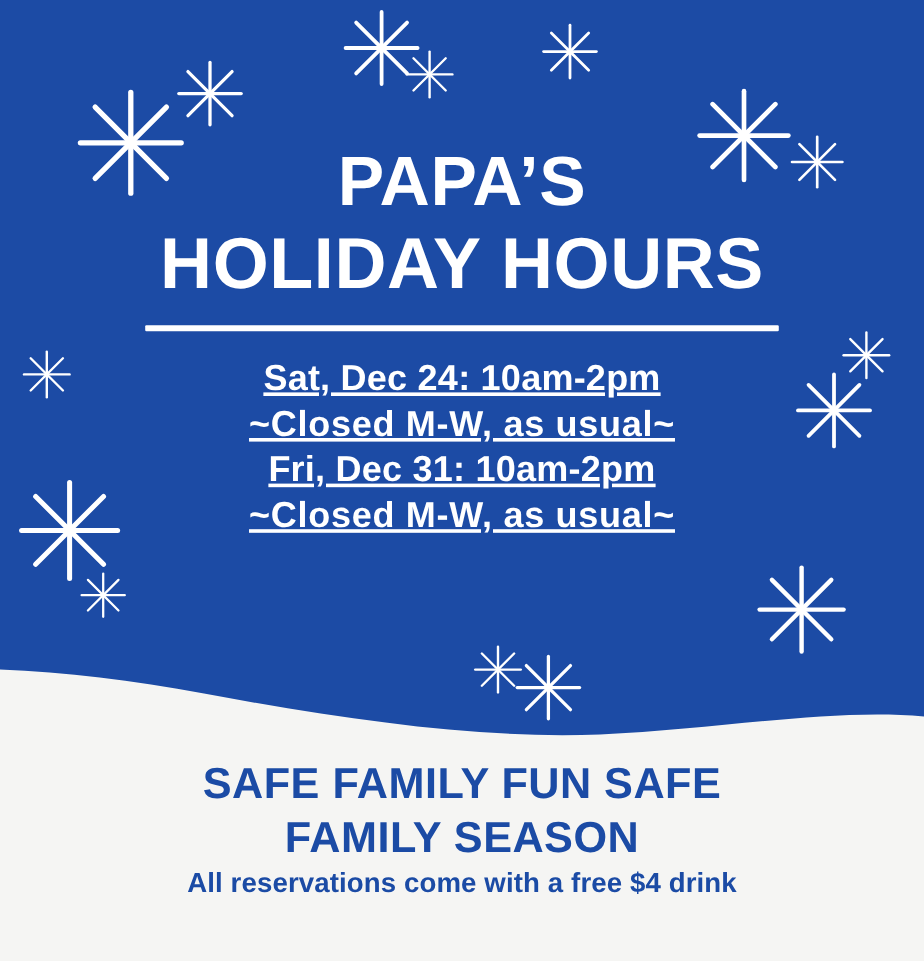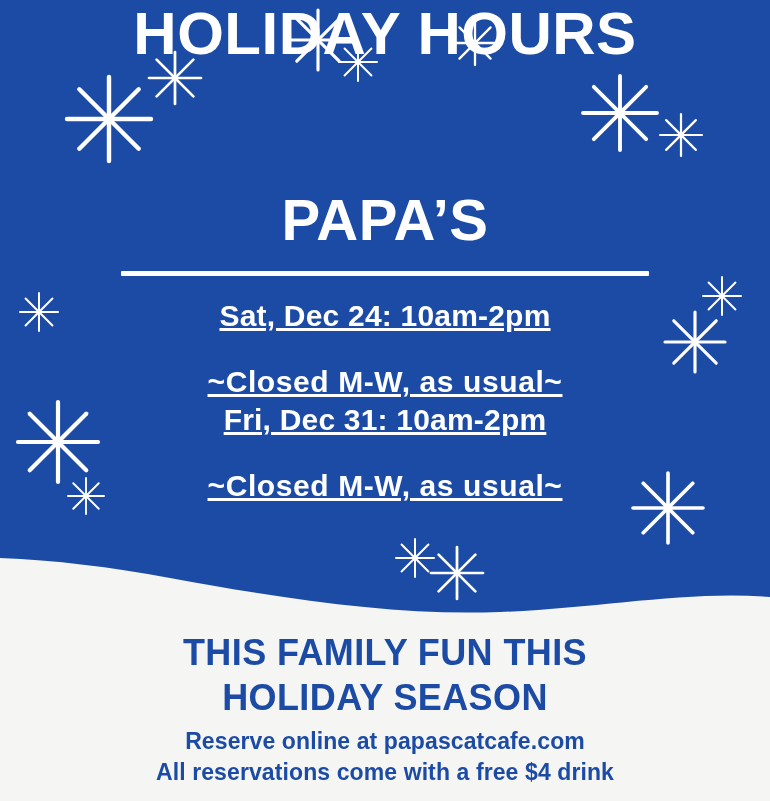--- a/index.html
+++ b/index.html
@@ -76,21 +76,20 @@
     font-weight: bold;
     font-size: 30px;
     line-height: 38px;
     color: #FFFFFF;
     white-space: nowrap;
     letter-spacing: 0.2px;
     text-decoration: underline;
   }
   .hours-line.note {
     letter-spacing: 0.6px;
-    margin-top: 28px;
   }
 
   
   .bottom-section {
     position: absolute;
     left: 0;
     top: 617px;
     width: 770px;
     z-index: 5;
     text-align: center;
@@ -213,34 +212,33 @@
       <g>
         <line x1="431.00" y1="573.00" x2="483.00" y2="573.00" stroke="#FFFFFF" stroke-width="2.73" stroke-linecap="round"></line>
         <line x1="438.62" y1="554.62" x2="475.38" y2="591.38" stroke="#FFFFFF" stroke-width="2.73" stroke-linecap="round"></line>
         <line x1="457.00" y1="547.00" x2="457.00" y2="599.00" stroke="#FFFFFF" stroke-width="2.73" stroke-linecap="round"></line>
         <line x1="475.38" y1="554.62" x2="438.62" y2="591.38" stroke="#FFFFFF" stroke-width="2.73" stroke-linecap="round"></line>
       </g>
     </svg>
 
   <div class="top-section">
 
+    <h1 class="title title-line1">PAPA’S</h1>
+
     <h1 class="title title-line2">HOLIDAY HOURS</h1>
-
-    <h1 class="title title-line1">PAPA’S</h1>
 
     <div class="title-rule"></div>
 
     <div class="hours-block">
       <div class="hours-line">Sat, Dec 24: 10am-2pm</div>
       <div class="hours-line note">~Closed M-W, as usual~</div>
       <div class="hours-line">Fri, Dec 31: 10am-2pm</div>
       <div class="hours-line note">~Closed M-W, as usual~</div>
     </div>
   </div>
 
   <div class="bottom-section">
-    <div class="headline headline-line1">THIS FAMILY FUN THIS</div>
-    <div class="headline">HOLIDAY SEASON</div>
-    <div class="subline first">Reserve online at papascatcafe.com</div>
+    <div class="headline headline-line1">SAFE FAMILY FUN SAFE</div>
+    <div class="headline">FAMILY SEASON</div>
     <div class="subline">All reservations come with a free $4 drink</div>
   </div>
 
 </div>
 
 </body></html>

